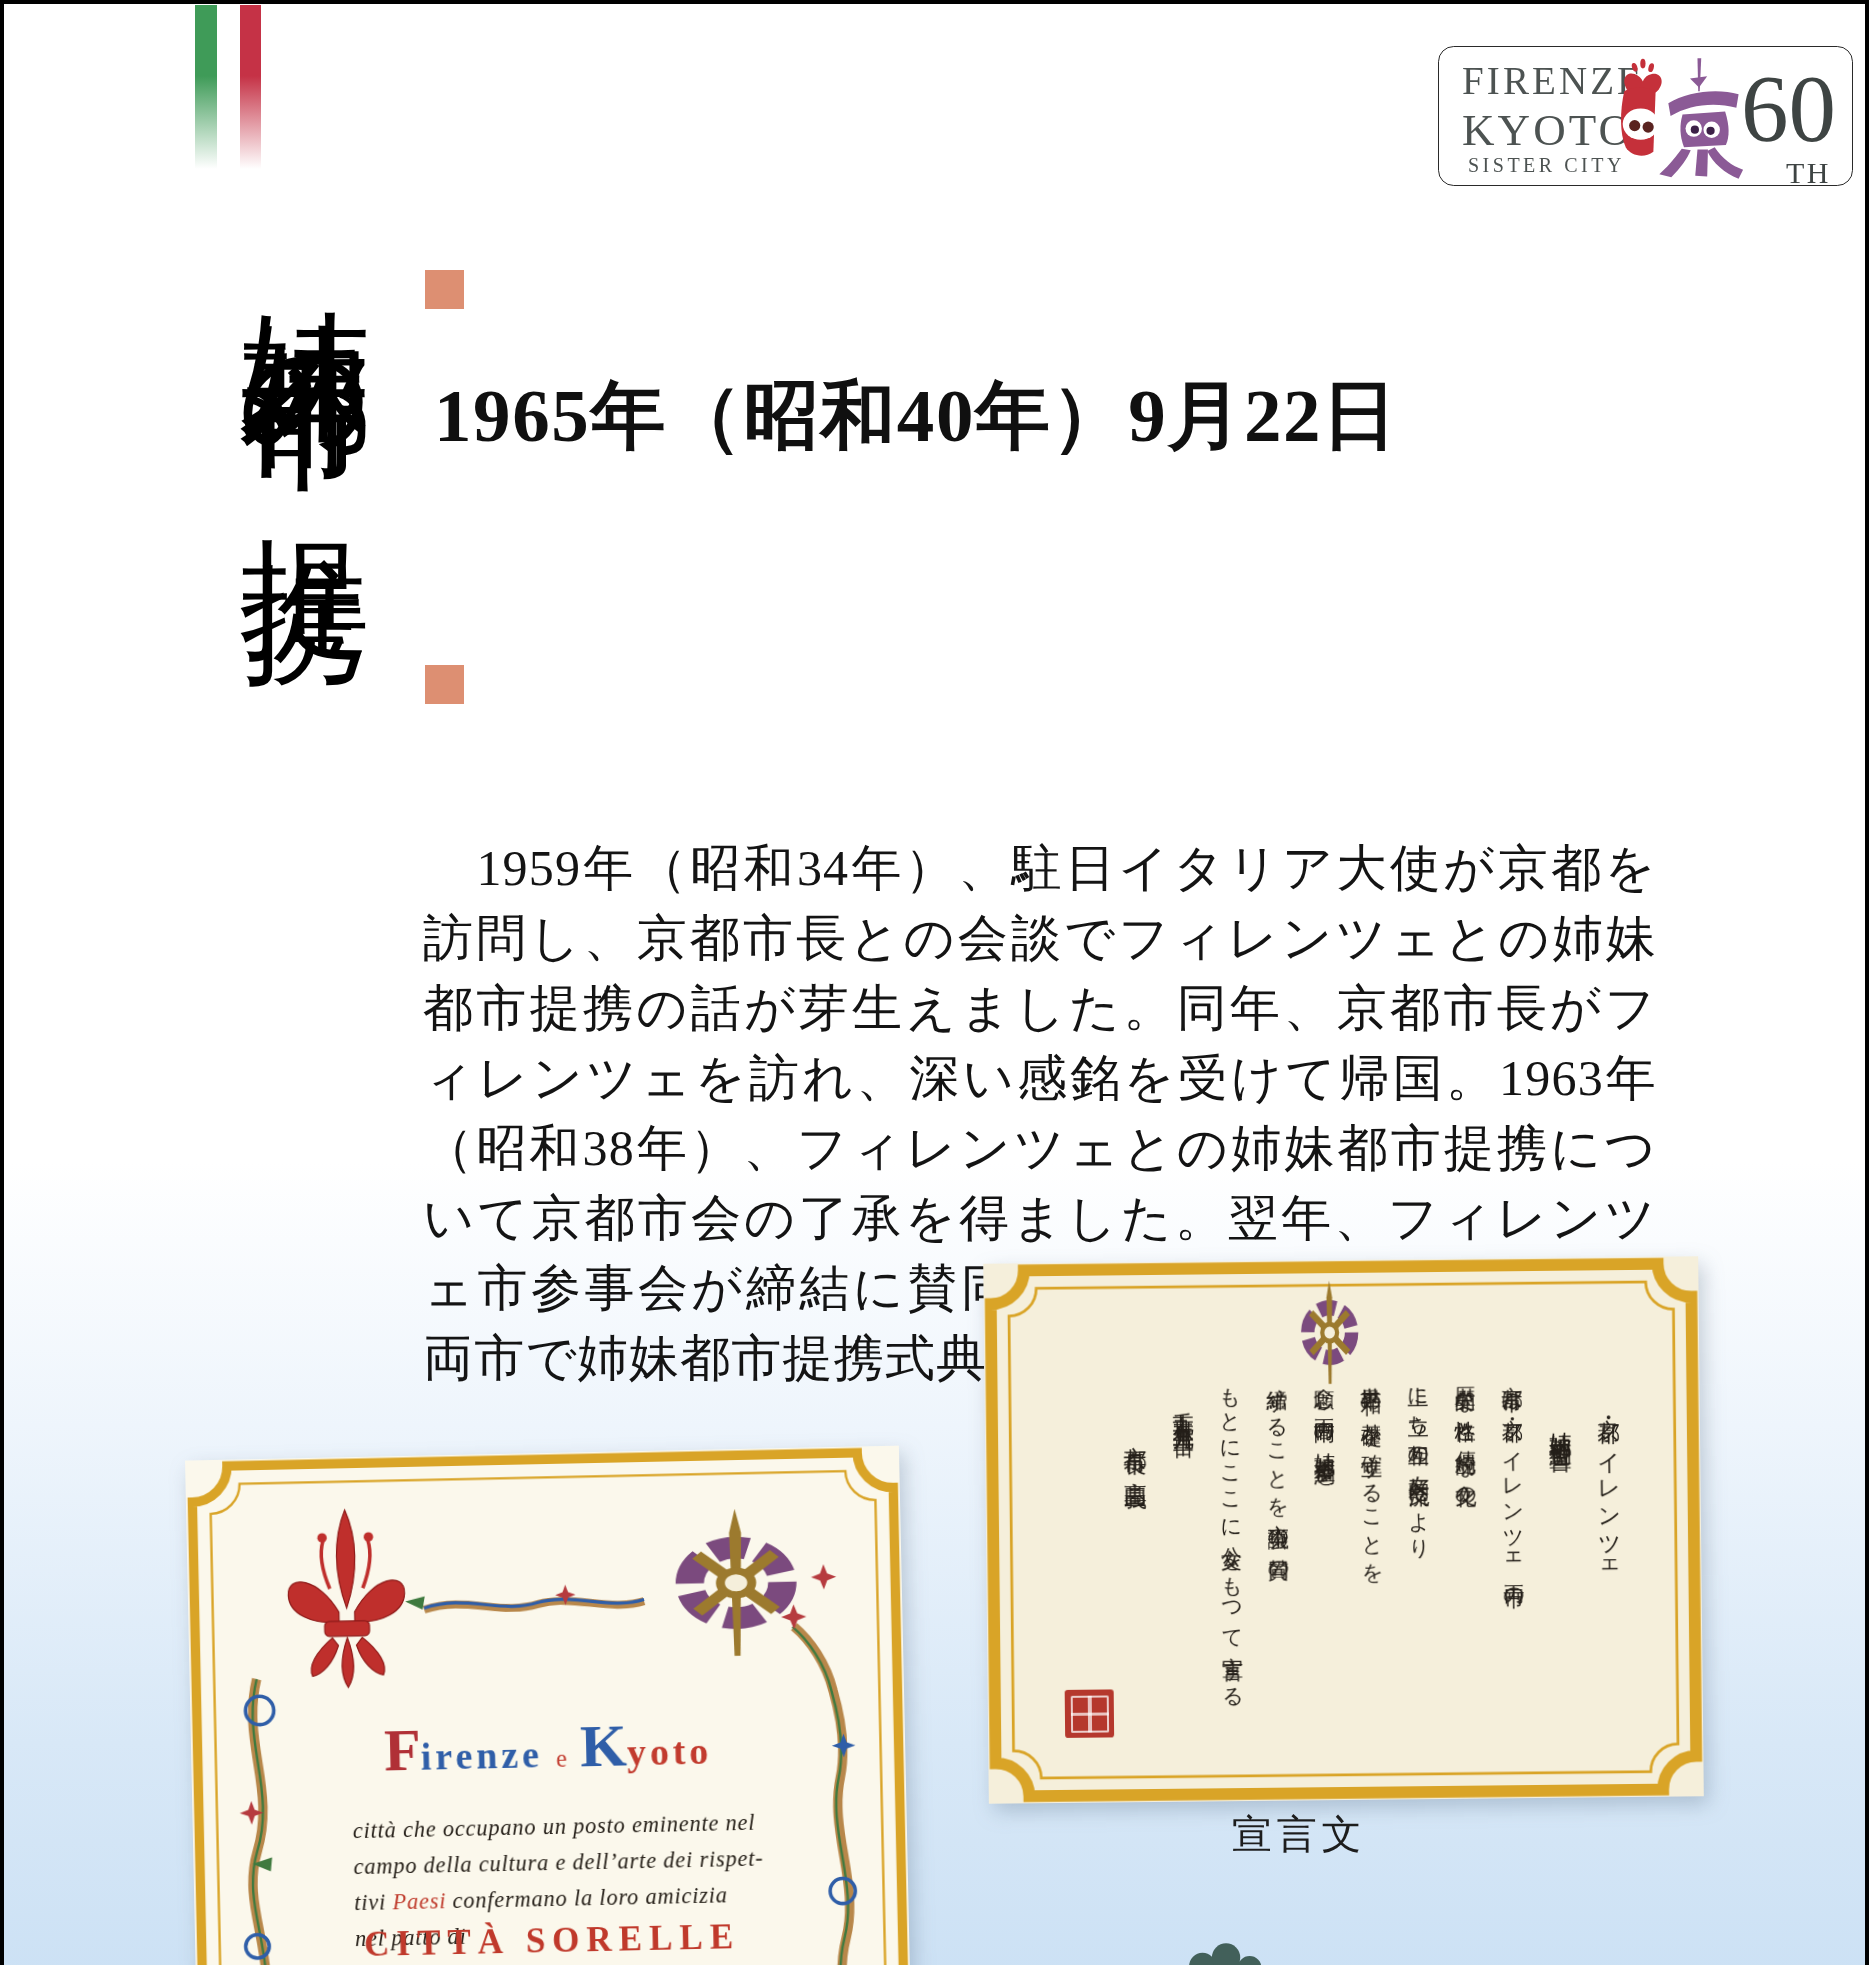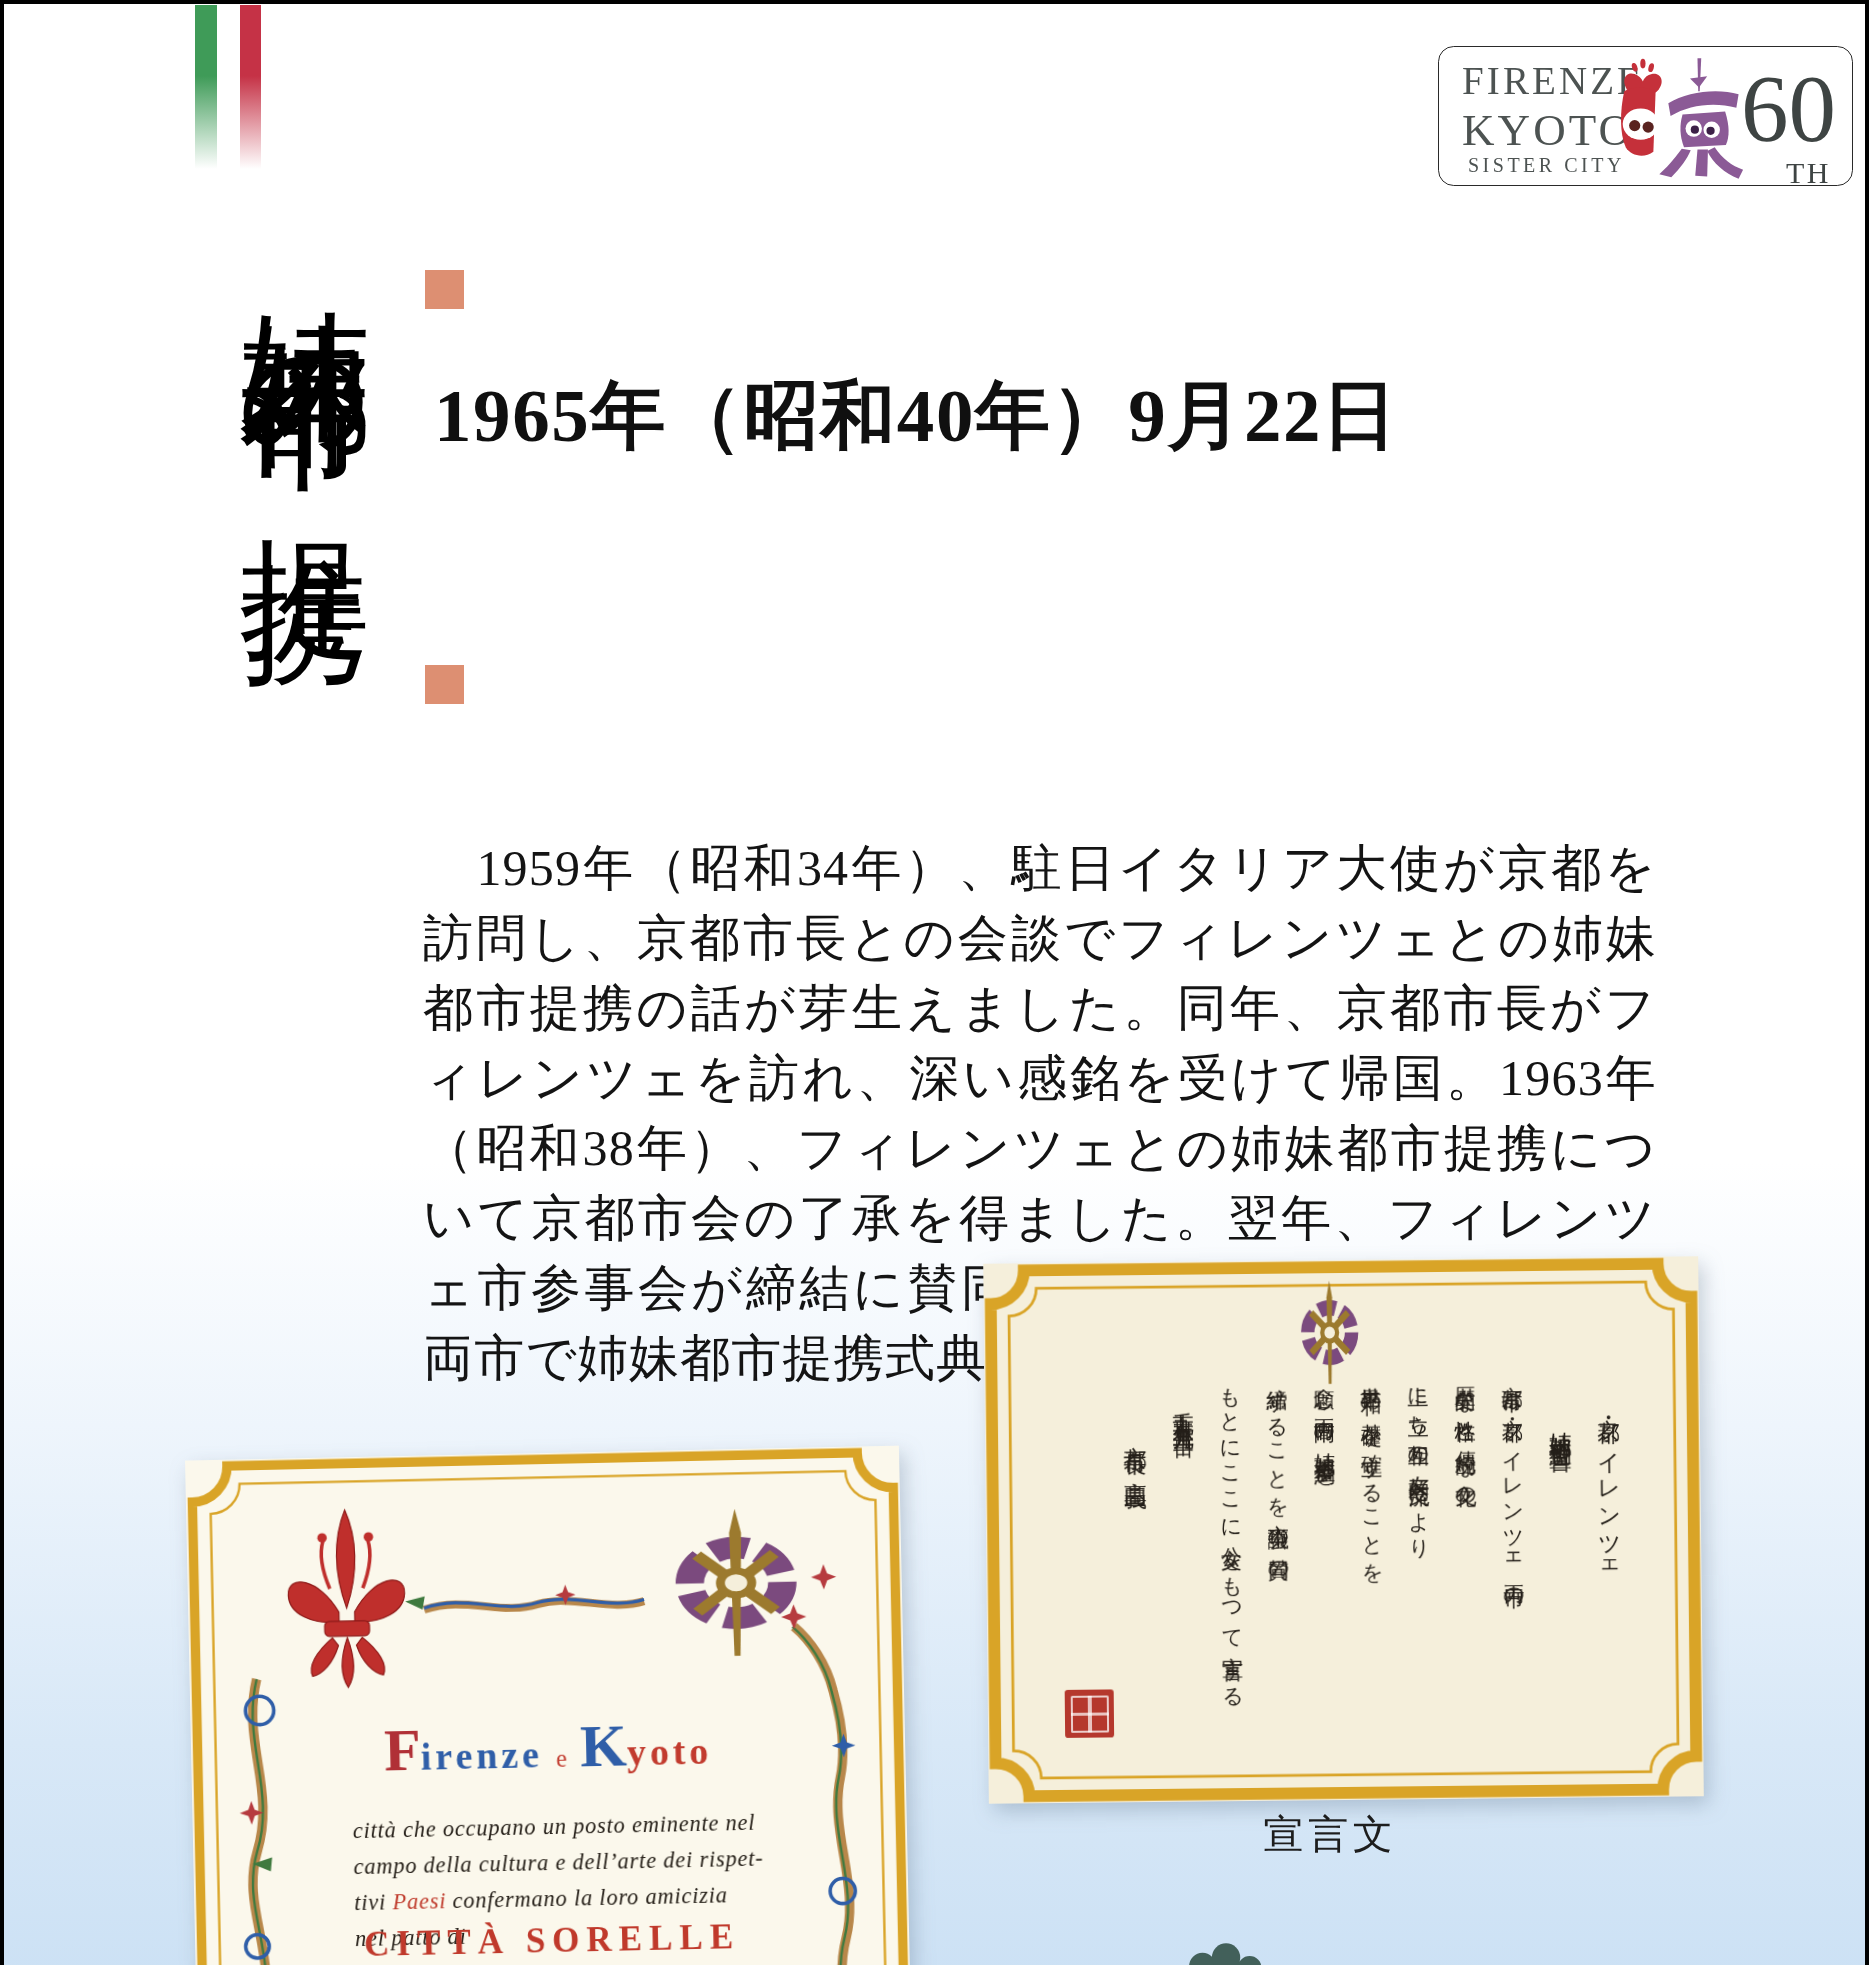--- a/index.html
+++ b/index.html
@@ -50,21 +50,21 @@
     font-size:21px;letter-spacing:2.4px;color:#241f19;font-weight:500;line-height:1;}
   .dc1{font-size:22.4px;padding-top:33px;}
   .dc2{font-size:22.4px;padding-top:46px;}
   .dc10{padding-top:22px;}
   .dc11{font-size:23px;padding-top:55px;}
   .seal{position:absolute;left:77px;top:427px;width:49px;height:48px;background:#b5382d;border-radius:3.1px;}
   .seal:after{content:"";position:absolute;inset:5.5px;border:2.4px solid rgba(255,255,255,.75);border-radius:1.6px;
     background:linear-gradient(90deg,transparent 44%,rgba(255,255,255,.7) 44%,rgba(255,255,255,.7) 56%,transparent 56%),
                linear-gradient(0deg,transparent 44%,rgba(255,255,255,.7) 44%,rgba(255,255,255,.7) 56%,transparent 56%);}
 
-  .doc-caption{font-size:40px;letter-spacing:4.7px;color:#1d1d1d;font-weight:500;text-align:center;white-space:nowrap;}
+  .doc-caption{font-size:40px;letter-spacing:4.7px;color:#1d1d1d;font-weight:500;text-align:left;white-space:nowrap;}
   .cap-dec{left:1232px;top:1807px;width:197px;}
 
   
   .cert-title{position:absolute;left:0;right:0;top:260px;text-align:center;font-family:"Liberation Serif","DejaVu Serif",serif;white-space:nowrap;}
   .cert-title .init{font-size:60px;font-weight:bold;}
   .i1{color:#b03036;}
   .i2{color:#2f5ea8;}
   .p1{font-size:38px;color:#2f5ea8;letter-spacing:3.9px;font-weight:600;}
   .p2{font-size:38px;color:#c23b2e;letter-spacing:3.9px;font-weight:600;}
   .conj{font-size:24.4px;color:#c23b2e;margin:0 13.4px;}

